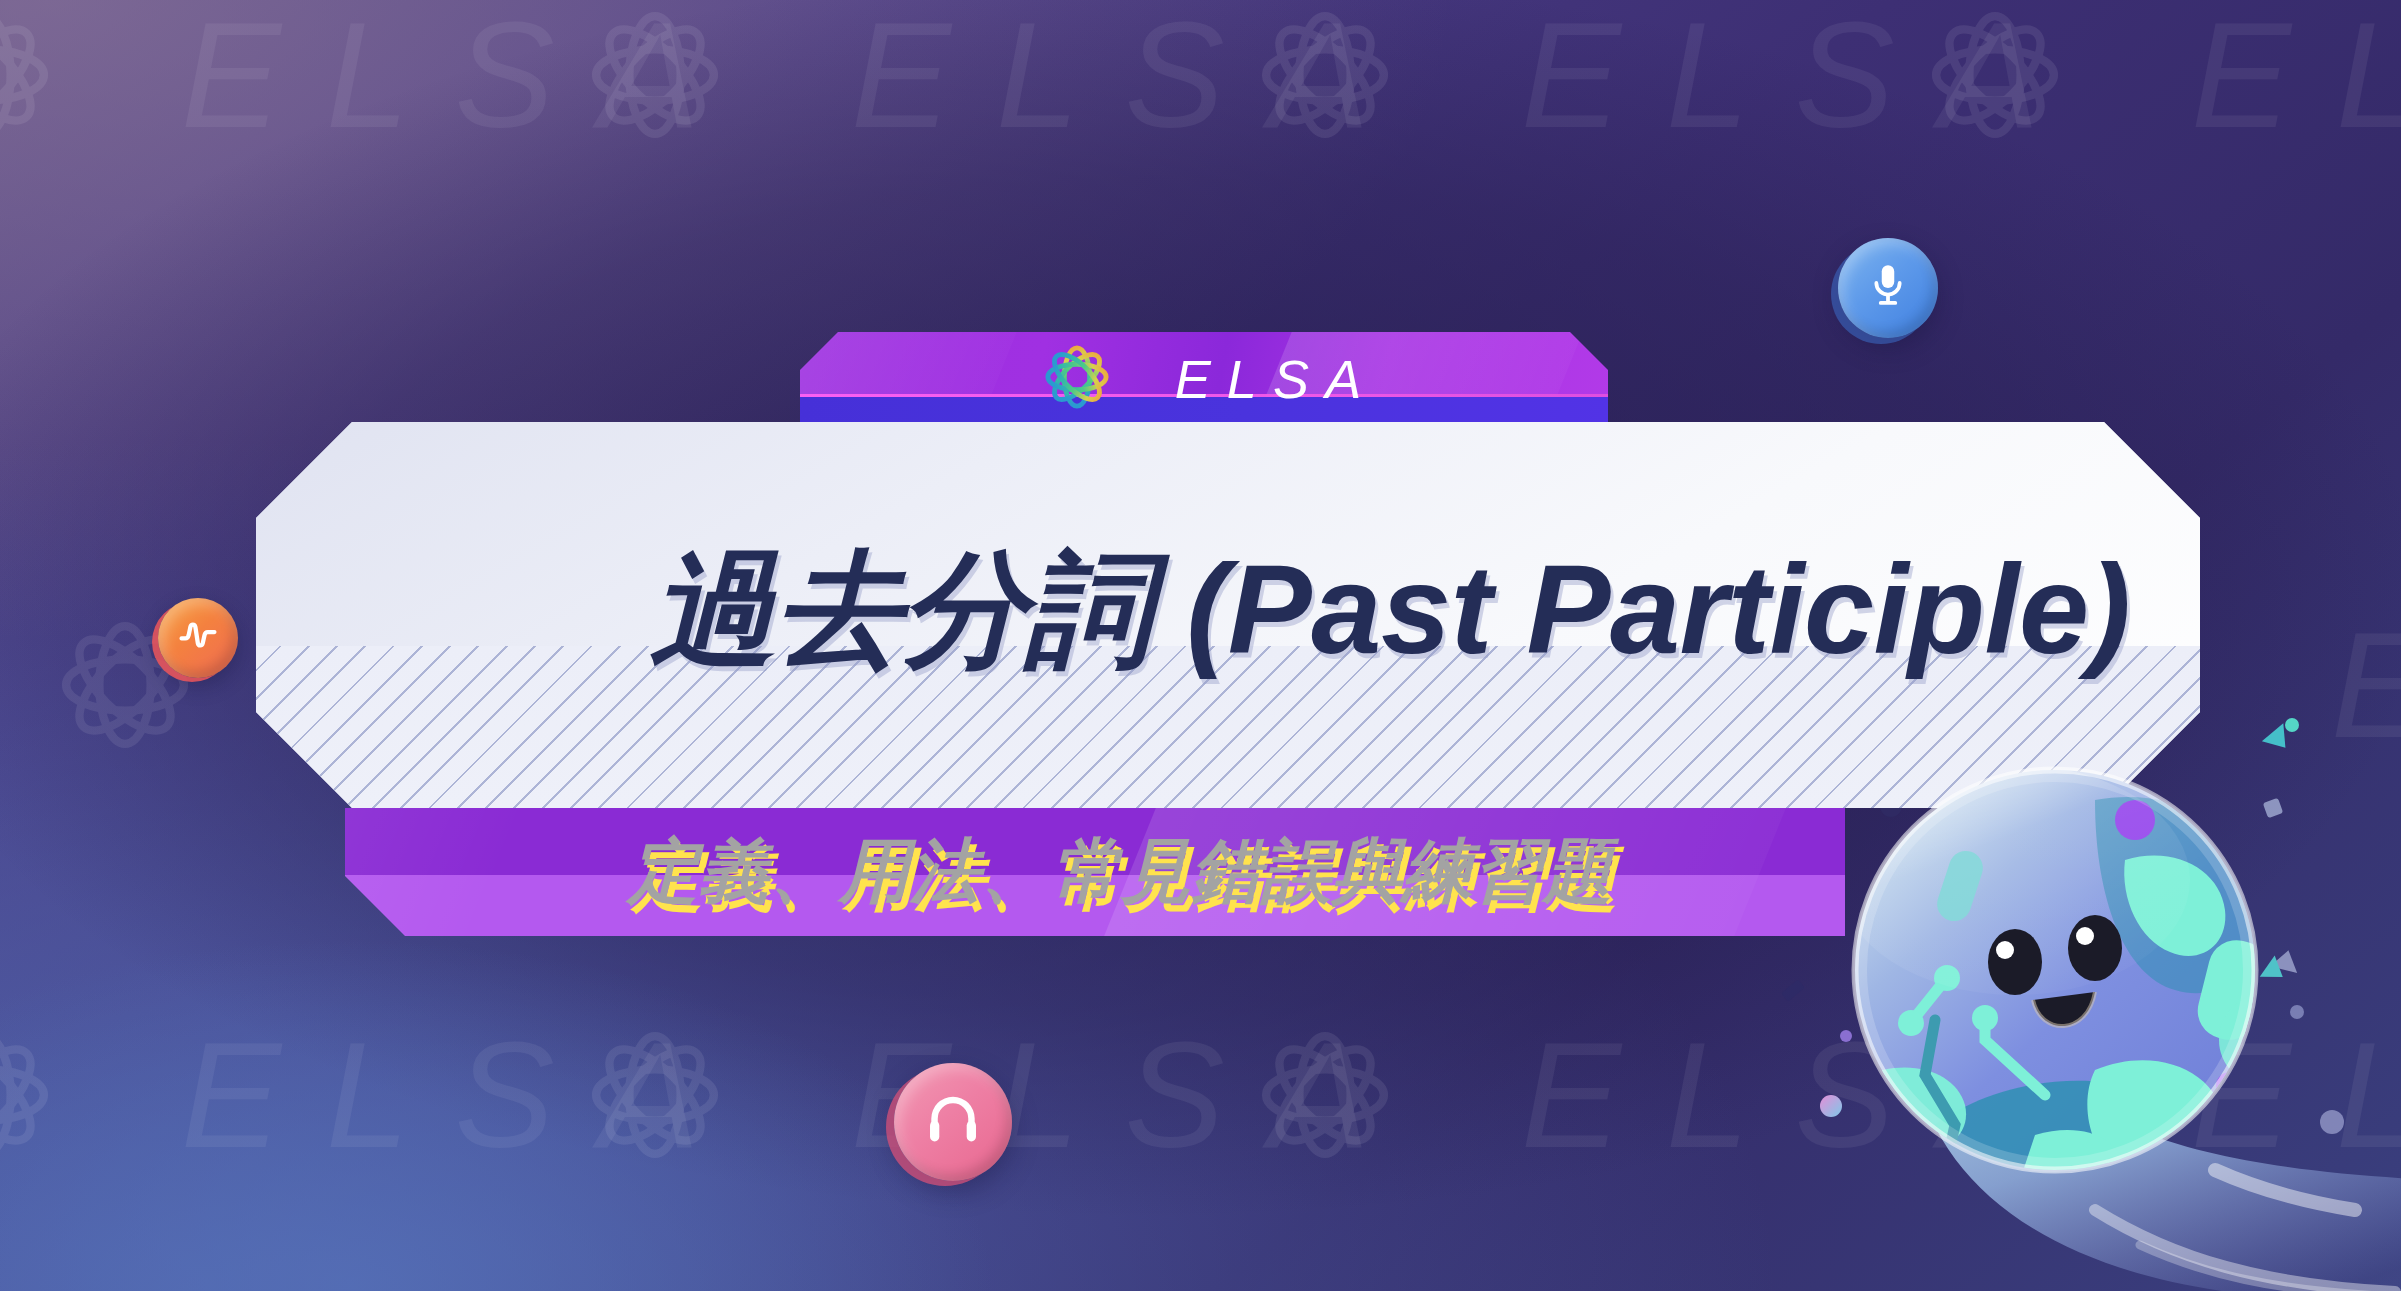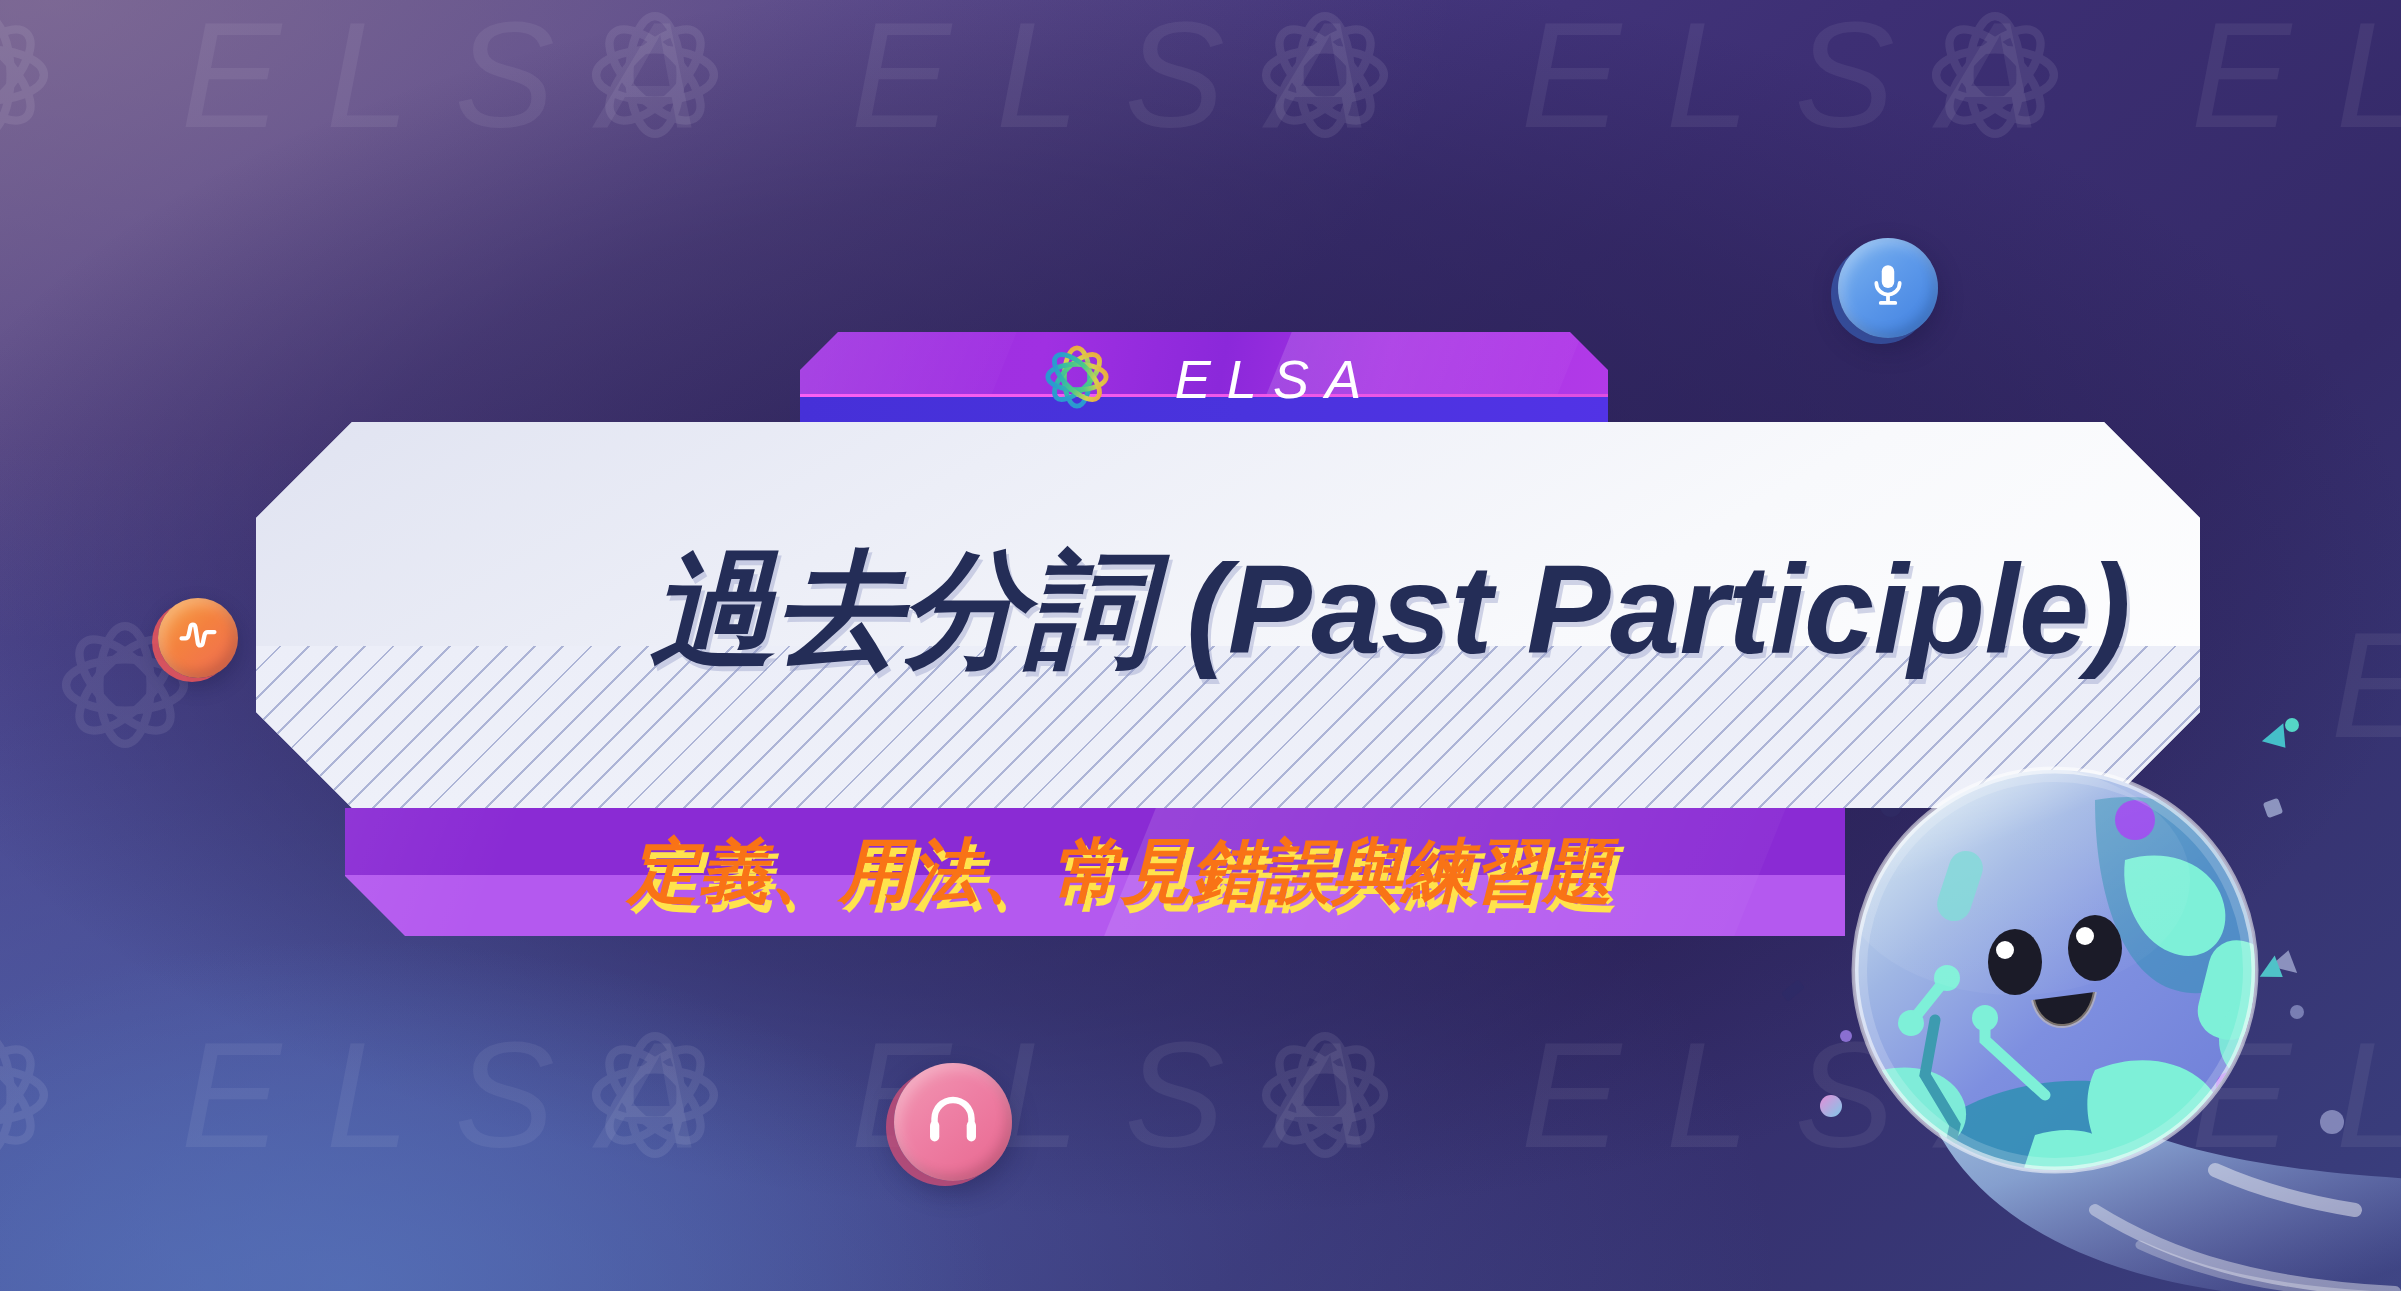--- a/index.html
+++ b/index.html
@@ -122,21 +122,21 @@
     background:linear-gradient(90deg,rgba(255,255,255,.12),rgba(255,255,255,.03));
   }
   .bottom-banner .bb-sheen2 {
     position:absolute; top:-20%; left:-6%; width:16%; height:160%;
     transform:skewX(-22deg);
     background:linear-gradient(90deg,rgba(255,255,255,.07),rgba(255,255,255,.0));
   }
   .subtitle {
     position:absolute; inset:0; z-index:4;
     display:flex; align-items:center; justify-content:center;
-    font-size:70px; font-weight:700; color:#f97316;
+    font-size:70px; font-weight:700; color:#a3a3a3;
     letter-spacing:0.005em; white-space:nowrap;
     text-shadow:5px 8px 0 #ffe34d;
     padding-left:52px;
   }
 
   
   .badge { position:absolute; border-radius:50%; display:flex; align-items:center; justify-content:center; }
   .badge .rim {
     position:absolute; inset:0; border-radius:50%;
     box-shadow:inset -5px -6px 12px rgba(0,0,0,.16), inset 5px 6px 14px rgba(255,255,255,.28);

